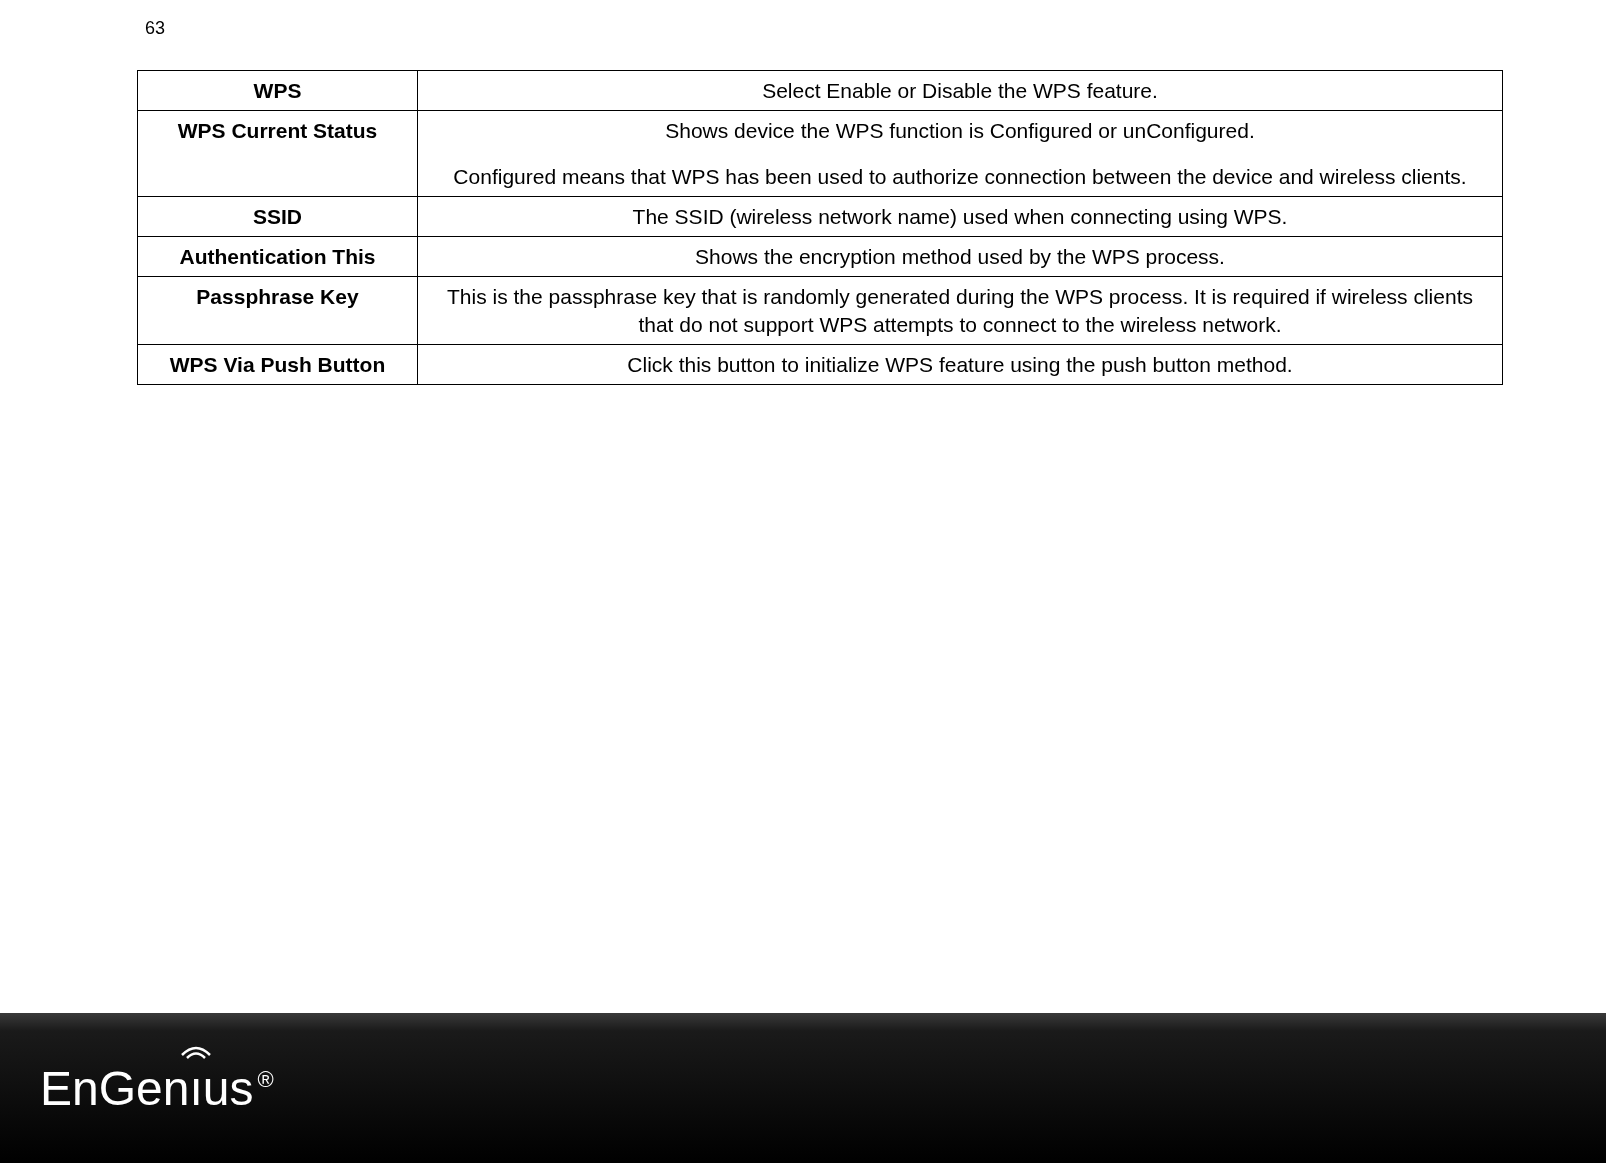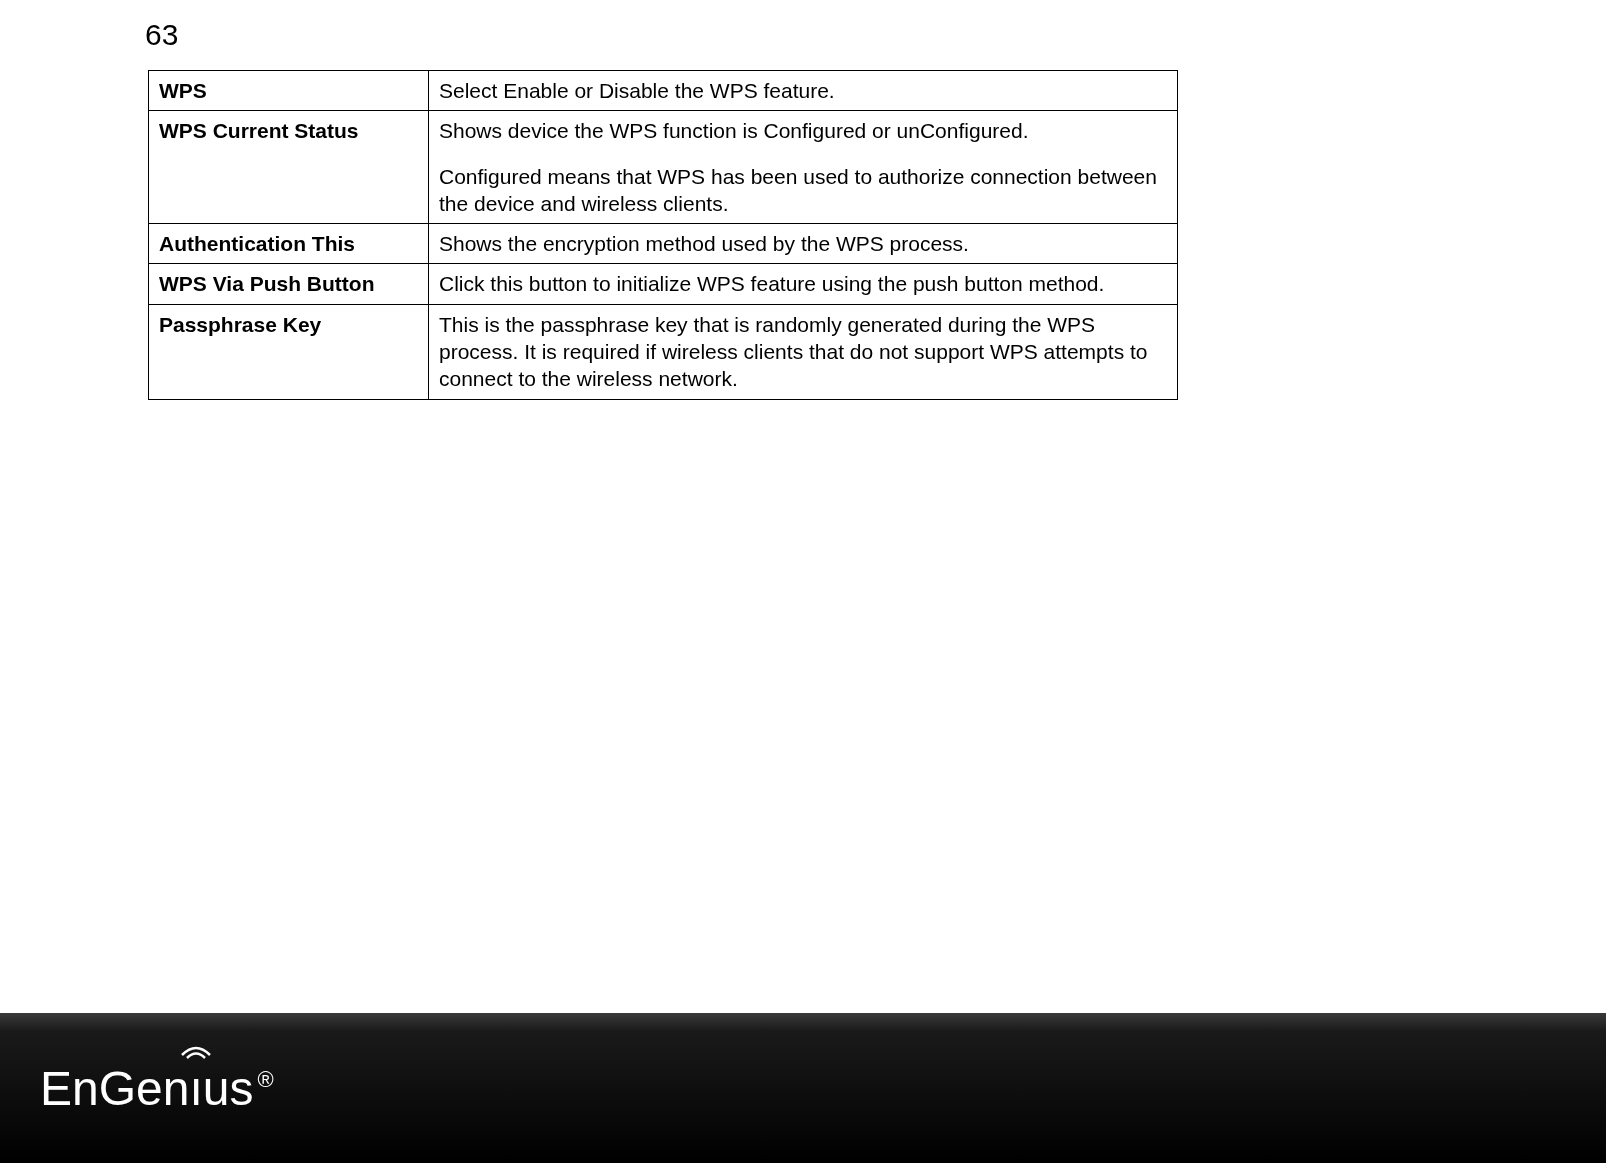--- a/index.html
+++ b/index.html
@@ -12,28 +12,29 @@
       background: #fff;
       width: 1606px;
       height: 1163px;
       position: relative;
       overflow: hidden;
     }
     .page-number {
       position: absolute;
       top: 18px;
       left: 145px;
-      font-size: 30px;
+      font-size: 18px;
       color: #000;
     }
     .table-container {
       position: absolute;
       top: 70px;
-      left: 148px;
-      width: 1030px;
+      left: 137px;
+      width: 1366px;
+      text-align: center;
     }
     table {
       width: 100%;
       border-collapse: collapse;
       border: 1.5px solid #000;
     }
     td {
       border: 1px solid #000;
       padding: 6px 10px;
       vertical-align: top;
@@ -108,30 +109,34 @@
     </tr>
     <tr>
       <td class="label-col">WPS Current Status</td>
       <td class="desc-col">
         <span>Shows device the WPS function is </span><span class="bold-inline">Configured</span><span> or </span><span class="bold-inline">unConfigured</span><span>.</span>
         <div class="para-gap"></div>
         <span>Configured means that WPS has been used to authorize connection between the device and wireless clients.</span>
       </td>
     </tr>
     <tr>
+      <td class="label-col">SSID</td>
+      <td class="desc-col">The SSID (wireless network name) used when connecting using WPS.</td>
+    </tr>
+    <tr>
       <td class="label-col">Authentication This</td>
       <td class="desc-col">Shows the encryption method used by the WPS process.</td>
     </tr>
     <tr>
+      <td class="label-col">Passphrase Key</td>
+      <td class="desc-col">This is the passphrase key that is randomly generated during the WPS process. It is required if wireless clients that do not support WPS attempts to connect to the wireless network.</td>
+    </tr>
+    <tr>
       <td class="label-col">WPS Via Push Button</td>
       <td class="desc-col">Click this button to initialize WPS feature using the push button method.</td>
-    </tr>
-    <tr>
-      <td class="label-col">Passphrase Key</td>
-      <td class="desc-col">This is the passphrase key that is randomly generated during the WPS process. It is required if wireless clients that do not support WPS attempts to connect to the wireless network.</td>
     </tr>
   </tbody>
     </table>
 </div>
 
 <div class="footer">
   <div class="logo">
     <span>EnGen</span>
       <span class="logo-i-container">
       <svg class="logo-wifi-icon" viewBox="0 0 36 24">

